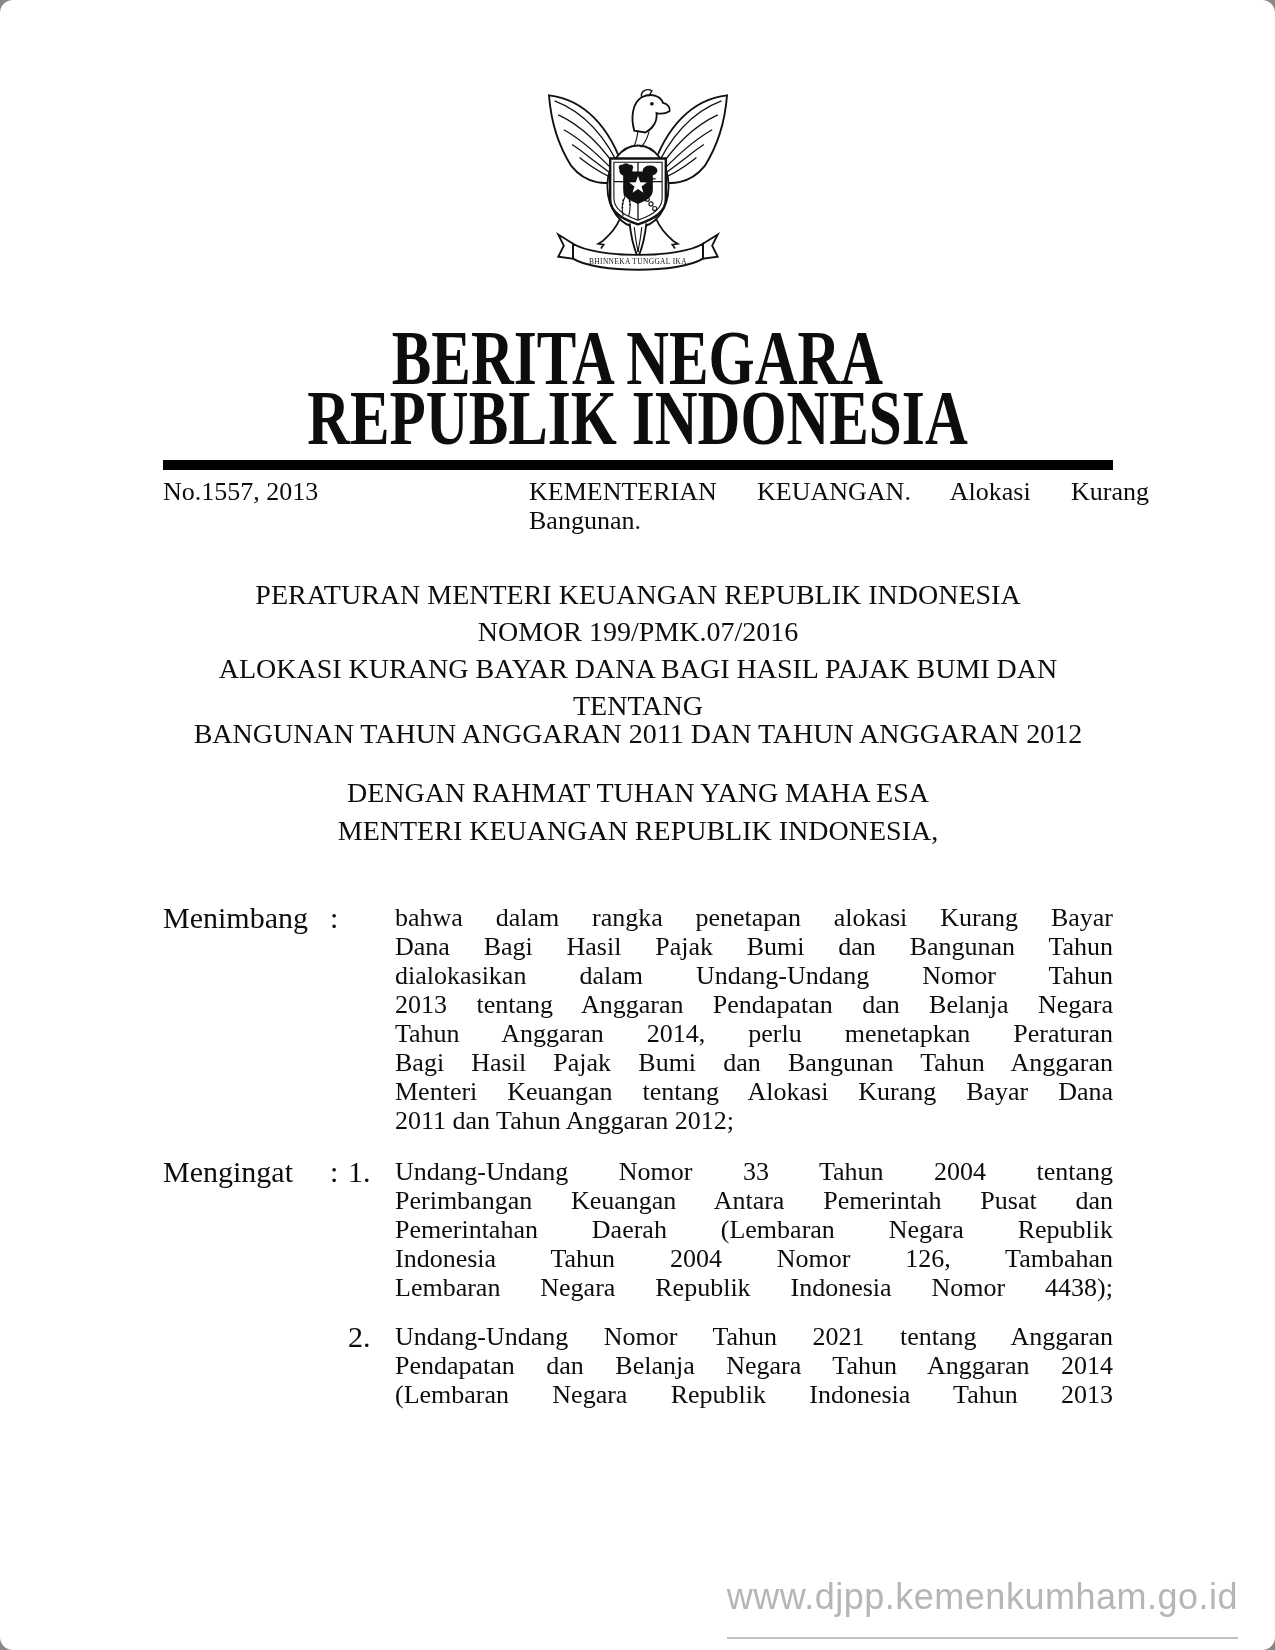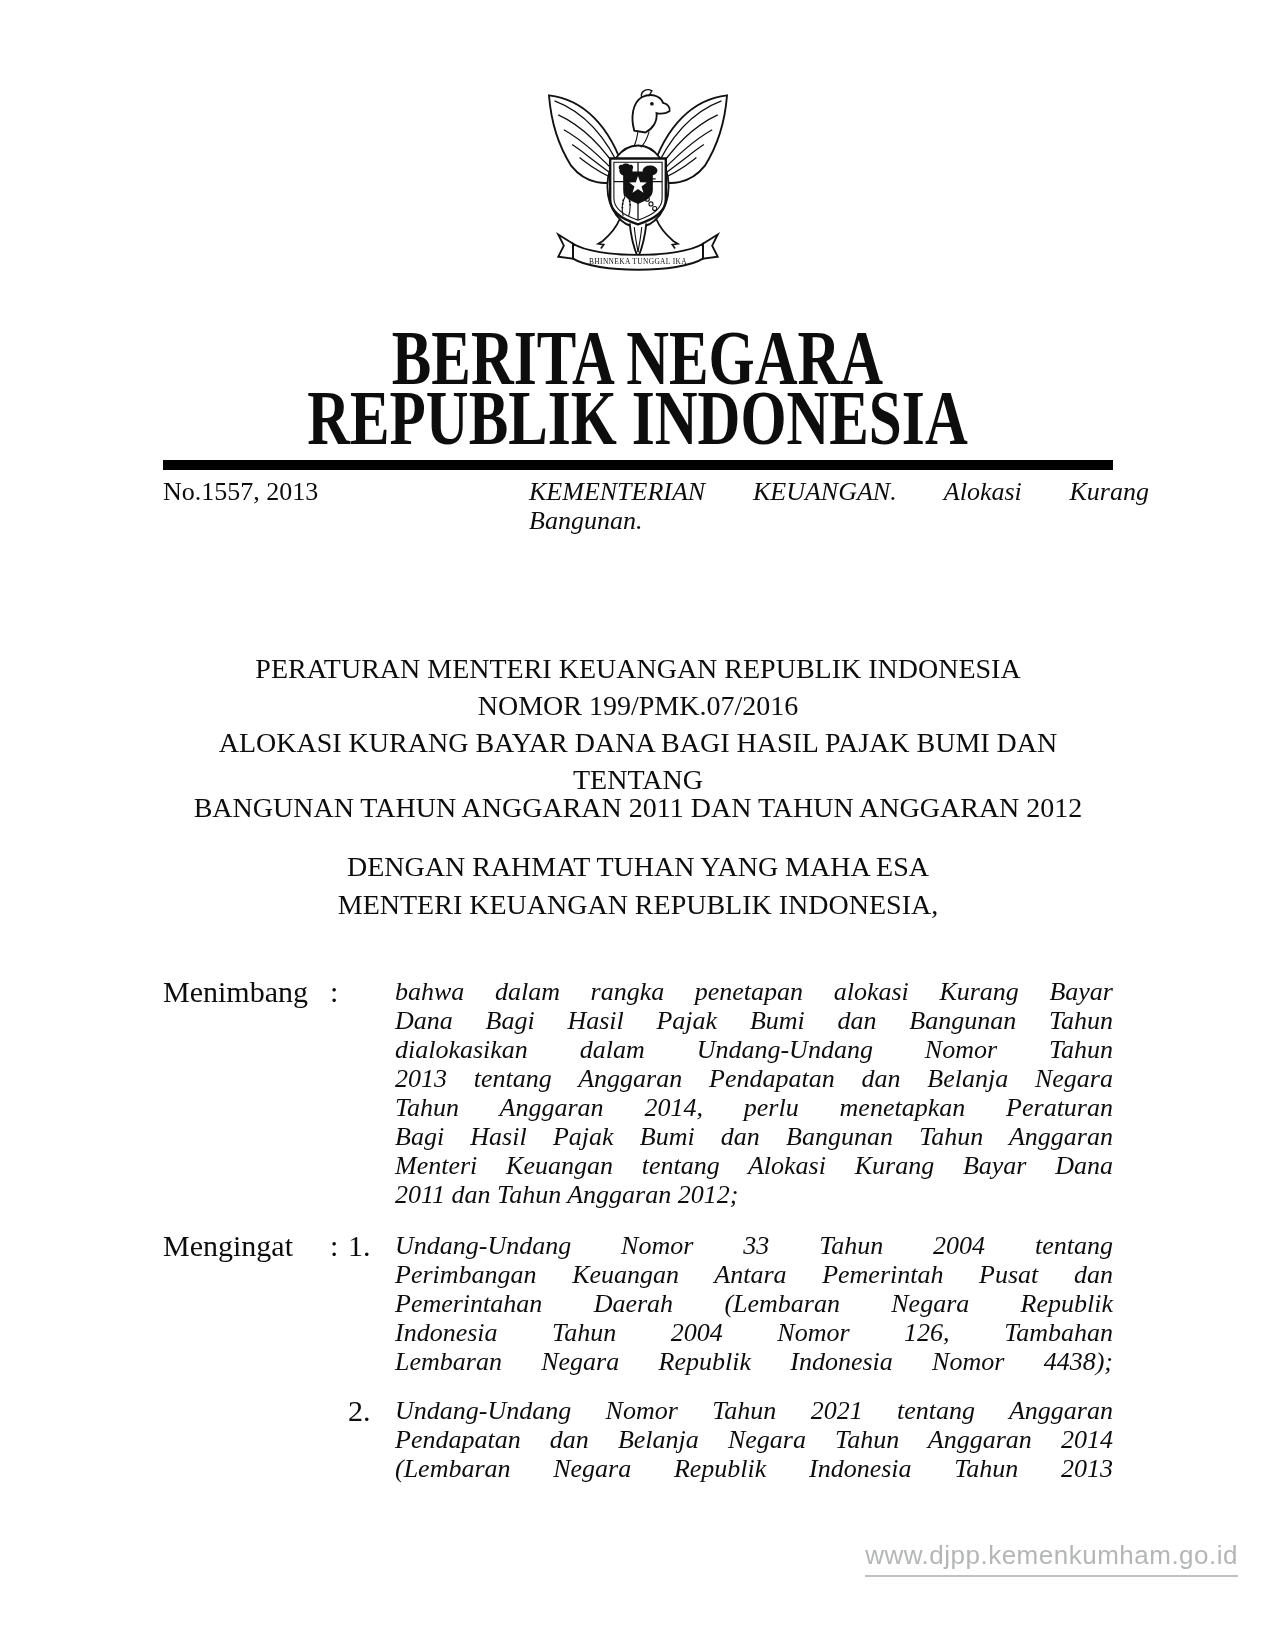--- a/index.html
+++ b/index.html
@@ -4,20 +4,21 @@
 <style>
   html,body{margin:0;padding:0;background:#888;}
   .page{
     position:relative;
     width:1275px;height:1650px;
     margin:0 auto;
     background:#ffffff;
     font-family:"Liberation Serif", serif;
     color:#0d0d0d;
     overflow:hidden;
+    border-radius:13px;
   }
   .content{margin-left:163px;width:950px;}
 
   
   .emblem{width:186px;height:204px;margin:88px auto 0 auto;}
   .emblem svg{width:100%;height:100%;display:block;}
 
   
   .masthead{margin:36px 0 0 0;text-align:center;font-weight:bold;}
   .m-line{
@@ -26,46 +27,46 @@
     white-space:nowrap;
   }
   .rule{margin-top:12px;height:10px;background:#000;}
 
   
   .meta-row{display:grid;grid-template-columns:330px 620px;margin-top:7px;gap:36px;}
   .meta-number{font-size:26px;line-height:29px;}
   .meta-subject{font-size:26px;line-height:29px;}
 
   
-  .title-block{margin-top:120px;}
+  .title-block{margin-top:46px;}
   .c-line{font-size:28px;line-height:28px;text-align:center;}
   .title-block .c-line{margin-bottom:9px;}
   .title-block .c-line:nth-child(4){margin-bottom:0;}
   .title-block .c-line:last-child{margin-bottom:0;}
   .invocation{margin-top:31px;}
   .authority{margin-top:10px;}
 
   
   .clause-row{display:grid;grid-template-columns:167px 18px 47px 718px;}
   .clause-row.first{margin-top:58px;}
   .clause-row.second{margin-top:22px;}
   .clause-row.cont{margin-top:20px;}
   .clause-label,.clause-colon,.clause-num{font-size:30px;line-height:29px;}
   .clause-text{font-size:26px;line-height:29px;}
 
-  .jline{text-align:justify;text-align-last:justify;font-style:italic;}
+  .jline{text-align:justify;text-align-last:justify;}
   .jline.last{text-align-last:left;}
 
   
   .footer{
-    position:absolute;top:1540px;right:37px;
+    position:absolute;top:1576px;right:37px;
     font-family:"Liberation Sans", sans-serif;
-    font-size:26px;color:#b4b6b7;
+    font-size:36px;color:#b4b6b7;
     border-bottom:2px solid #bfc1c2;
-    padding-bottom:4px;
+    padding-bottom:19px;
     letter-spacing:0.5px;
     cursor:pointer;
   }
 </style>
 </head>
 <body>
 
 <div class="page">
 
   <div class="emblem">

